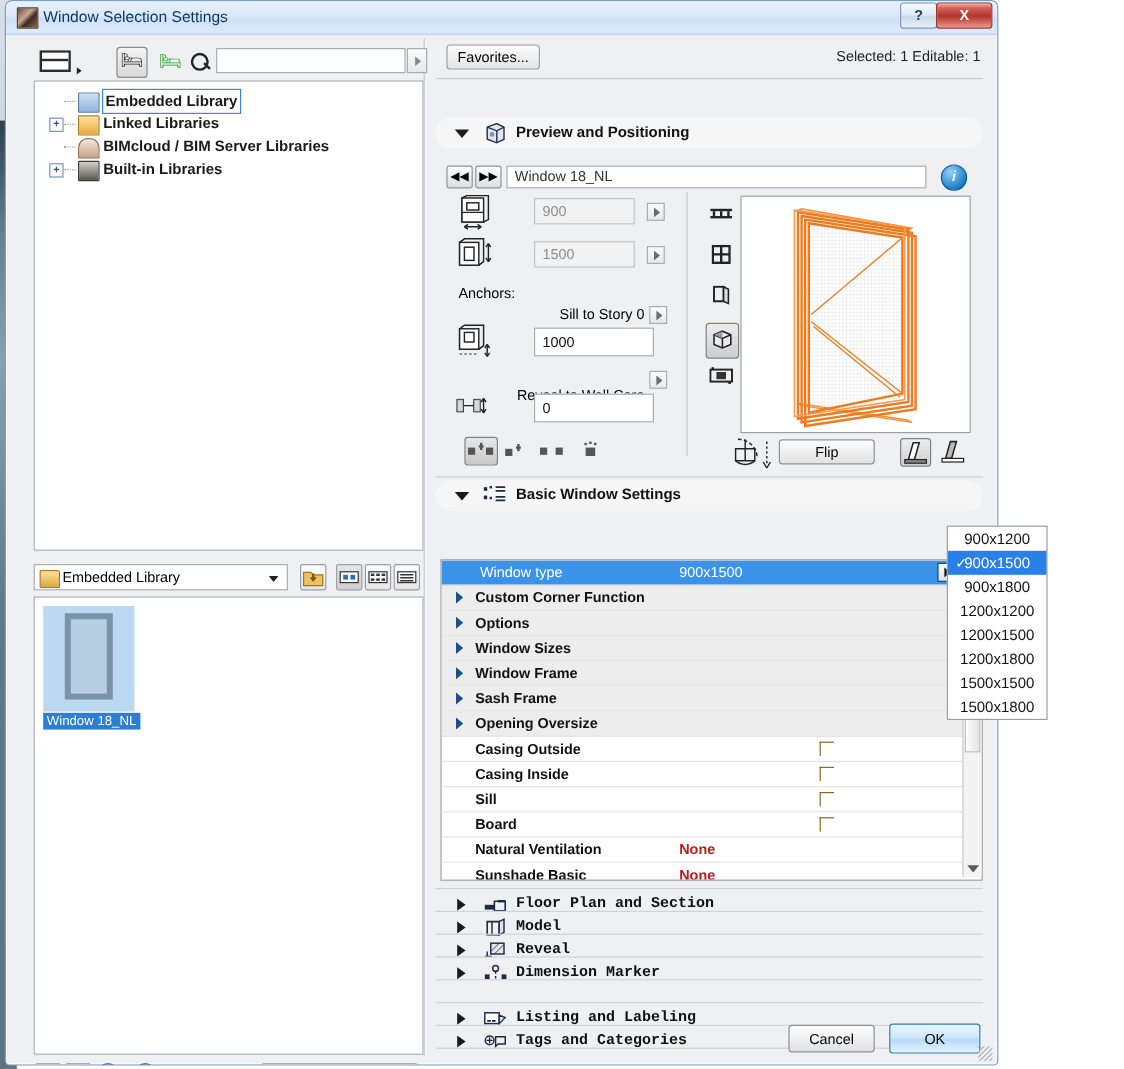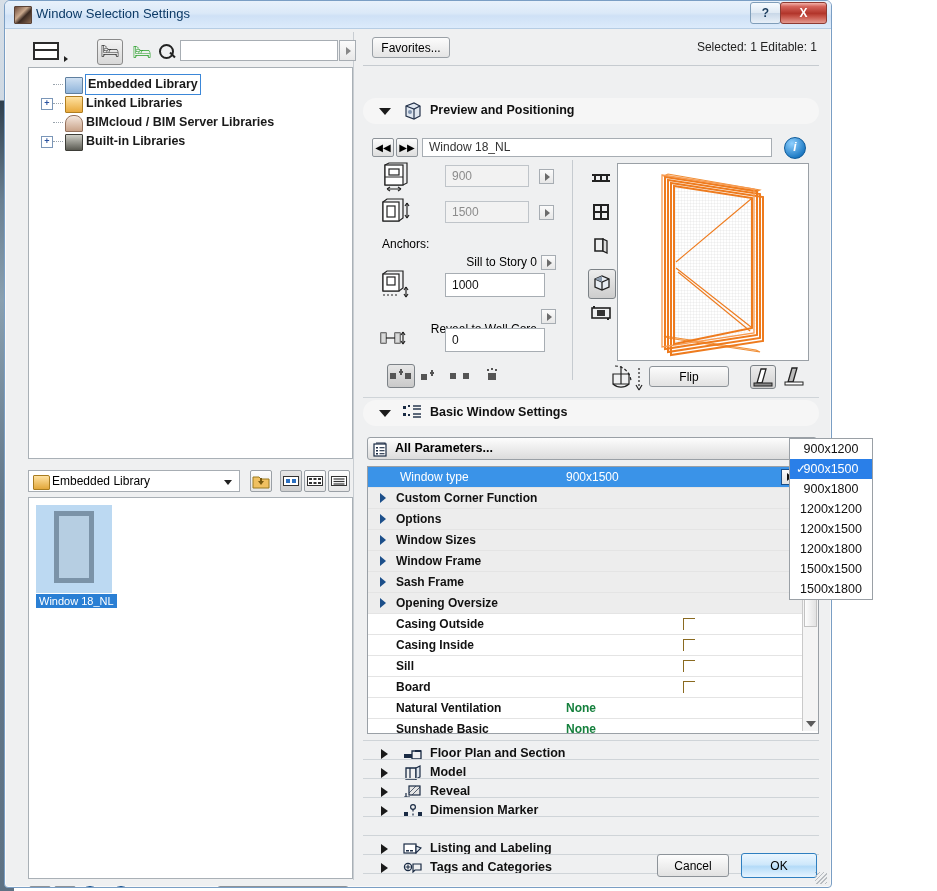--- a/index.html
+++ b/index.html
@@ -120,21 +120,21 @@
 
   
   .fav-btn{position:absolute;left:15px;top:5px;width:78px;height:21px;border:1px solid #9aa0a6;
     border-radius:3px;background:linear-gradient(180deg,#fcfcfc,#e4e4e4);
     text-align:center;line-height:20px;font-size:12px;box-sizing:border-box;}
   .sel-info{position:absolute;right:8px;top:8px;font-size:12px;color:#222;}
   .hr-line{position:absolute;left:6px;top:33px;width:456px;height:1px;background:#c6cbd0;}
 
   .section-head{position:absolute;left:6px;width:456px;height:26px;
     background:#f6f6f6;border-radius:13px;}
-  .section-head.flat{background:transparent;border-radius:0;}
+  .section-head.flat{background:transparent;border-radius:0;font-family:Liberation Mono, monospace;}
   .sec-caret-down{position:absolute;left:16px;top:10px;width:0;height:0;
     border-top:7px solid #1a1a1a;border-left:6px solid transparent;border-right:6px solid transparent;}
   .sec-caret-right{position:absolute;left:18px;top:8px;width:0;height:0;
     border-left:7px solid #1a1a1a;border-top:5px solid transparent;border-bottom:5px solid transparent;}
   .sec-caret-right.dis{border-left-color:#a8a8a8;}
   .sec-ico{position:absolute;left:40px;top:4px;width:20px;height:18px;}
   .sec-title{position:absolute;left:67px;top:5px;font-weight:bold;font-size:12.5px;color:#111;}
   .sec-title.dis{color:#9a9a9a;}
   .sec-sep{position:absolute;left:6px;width:456px;height:1px;background:#cfd4d8;}
 
@@ -189,21 +189,21 @@
   
   .param-box{position:absolute;left:10px;top:434px;width:450px;height:266px;
     background:#fff;border:1px solid #9aa0a6;overflow:hidden;}
   .prow{position:relative;height:20px;line-height:20px;border-bottom:1px solid #e4e4e4;}
   .prow.grp{background:#ededed;}
   .prow.sel{background:#3a93e8;}
   .ptri{position:absolute;left:12px;top:5px;width:0;height:0;
     border-left:6px solid #1c4f8a;border-top:5px solid transparent;border-bottom:5px solid transparent;}
   .pname{position:absolute;left:28px;font-weight:bold;font-size:12px;color:#111;}
   .prow.sel .pname{left:32px;font-weight:normal;color:#fff;}
-  .pval{position:absolute;left:198px;font-weight:bold;font-size:12px;color:#15803d;}
+  .pval{position:absolute;left:198px;font-weight:bold;font-size:12px;color:#b91c1c;}
   .prow.sel .pval{font-weight:normal;color:#fff;}
   .pcheck{position:absolute;left:315px;top:4px;width:11px;height:11px;
     border-top:1px solid #8a6a20;border-left:1px solid #8a6a20;}
   .pdd{position:absolute;right:4px;top:2px;width:16px;height:16px;border:1px solid #1a4f8a;
     background:linear-gradient(180deg,#fbfbfb,#e2e2e2);box-sizing:border-box;}
   .pdd i{position:absolute;left:5px;top:3px;width:0;height:0;
     border-left:5px solid #111;border-top:4px solid transparent;border-bottom:4px solid transparent;}
   .pscroll{position:absolute;right:0;top:0;width:15px;height:264px;background:#f4f4f4;border-left:1px solid #c9c9c9;}
   .pscroll .thumbbar{position:absolute;left:1px;top:0;width:13px;height:160px;
     background:linear-gradient(90deg,#fdfdfd,#e2e2e2);border:1px solid #c2c2c2;box-sizing:border-box;}
@@ -638,39 +638,20 @@
             <line x1="10" y1="2" x2="18" y2="2"></line>
               <line x1="10" y1="5" x2="18" y2="5"></line>
             <line x1="10" y1="10" x2="18" y2="10"></line>
               <line x1="10" y1="13" x2="18" y2="13"></line>
             </g>
         </svg>
       </span>
       <span class="sec-title">Basic Window Settings</span>
     </div>
 
-    <div class="allparams">
-      <span class="ap-ico">
-        <svg width="16" height="16" viewBox="0 0 16 16">
-          <rect x="1" y="3" width="12" height="12" fill="#fff" stroke="#1a2b44" stroke-width="1.2"></rect>
-          <path d="M3 2 h9 v1" fill="none" stroke="#1a2b44" stroke-width="1.2"></path>
-          <g fill="#1a2b44">
-              <rect x="3" y="6" width="2" height="1.5"></rect>
-              <rect x="3" y="9" width="2" height="1.5"></rect>
-              <rect x="3" y="12" width="2" height="1.5"></rect>
-            </g>
-          <g stroke="#1a2b44" stroke-width="1.1">
-              <line x1="6.5" y1="6.7" x2="11.5" y2="6.7"></line>
-              <line x1="6.5" y1="9.7" x2="11.5" y2="9.7"></line>
-              <line x1="6.5" y1="12.7" x2="11.5" y2="12.7"></line>
-            </g>
-        </svg>
-      </span>
-      <span class="ap-label">All Parameters...</span>
-    </div>
 
     <div class="param-box">
       <div class="prow sel">
         <span class="pname">Window type</span>
         <span class="pval">900x1500</span>
         <span class="pdd" style="right:21px;">
             <i></i>
           </span>
       </div>
       <div class="prow grp">

